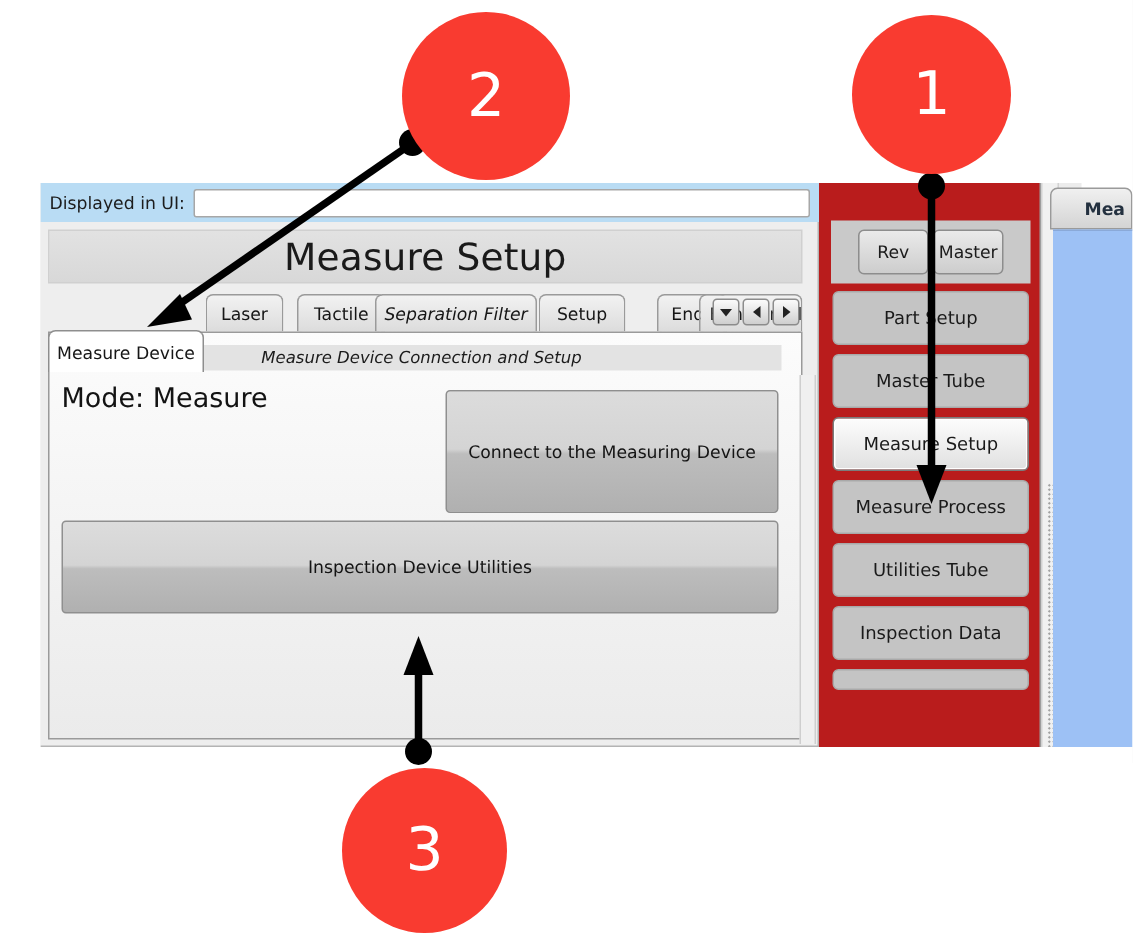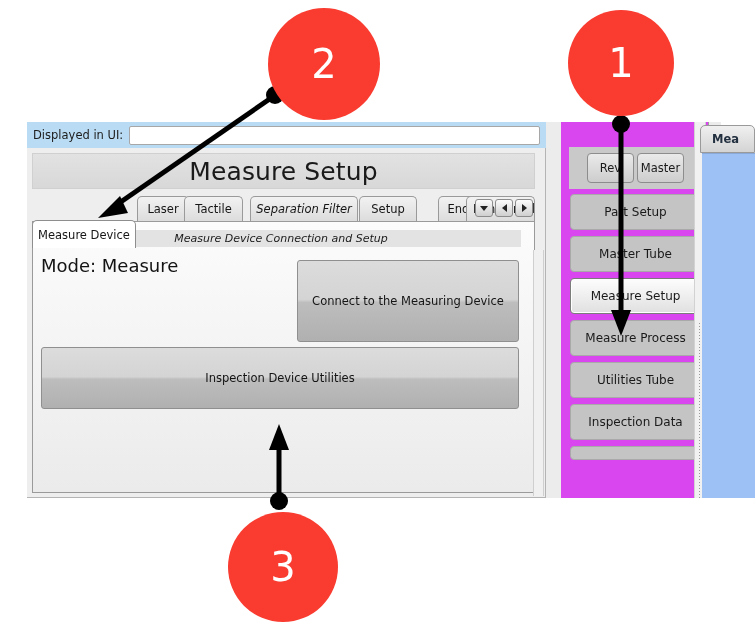--- a/index.html
+++ b/index.html
@@ -138,23 +138,23 @@
   .panel-scroll {
     position: absolute; left: 506px; top: 128px;
     width: 11px; height: 246px;
     background: #f0f0f0;
     border-left: 1px solid #cfcfcf;
     border-right: 1px solid #cfcfcf;
   }
 
   
   .sidebar {
-    position: absolute; left: 534px; top: 0px;
+    position: absolute; left: 519px; top: 0px;
     width: 148px; height: 376px;
-    background: #d946ef;
+    background: #b91c1c;
     border-right: 1px solid #9d9d9d;
   }
   .revmaster-box {
     position: absolute; left: 8px; top: 25px;
     width: 133px; height: 42px;
     background: #c9c9c9;
     display: flex; align-items: center; justify-content: center; gap: 3px;
   }
   .rm-btn {
     width: 47px; height: 30px;
@@ -200,21 +200,21 @@
   }
 
   
   .right-tab {
     position: absolute; left: 700px; top: 125px;
     width: 55px; height: 28px;
     background: linear-gradient(#f0f0f0, #d4d4d4);
     border: 1px solid #9a9a9a;
     border-radius: 5px 5px 0 0;
     display: flex; align-items: center; justify-content: flex-start;
-    padding-left: 11px;
+    padding-left: 22px;
     font-size: 11.5px; font-weight: bold; color: #23303f;
     overflow: hidden;
   }
   .right-blue {
     position: absolute; left: 702px; top: 153px;
     width: 53px; height: 345px;
     background: #9dc1f5;
     border-top: 1px solid #8aa9d8;
   }
 
@@ -250,21 +250,21 @@
         <span class="title-text">Measure Setup</span>
       </div>
 
       <div class="tabstrip">
         <div class="tab selected" style="left:0px; width:104px;">
           <span>Measure Device</span>
         </div>
         <div class="tab" style="left:105px; width:52px;">
           <span>Laser</span>
         </div>
-        <div class="tab" style="left:152px; width:59px;">
+        <div class="tab" style="left:166px; width:59px;">
           <span>Tactile</span>
         </div>
         <div class="tab" style="left:218px; width:108px;font-style:italic;">
           <span>Separation Filter</span>
         </div>
         <div class="tab" style="left:327px; width:58px;">
           <span>Setup</span>
         </div>
         <div class="tab" style="left:406px; width:47px;">
           <span>Ends</span>

